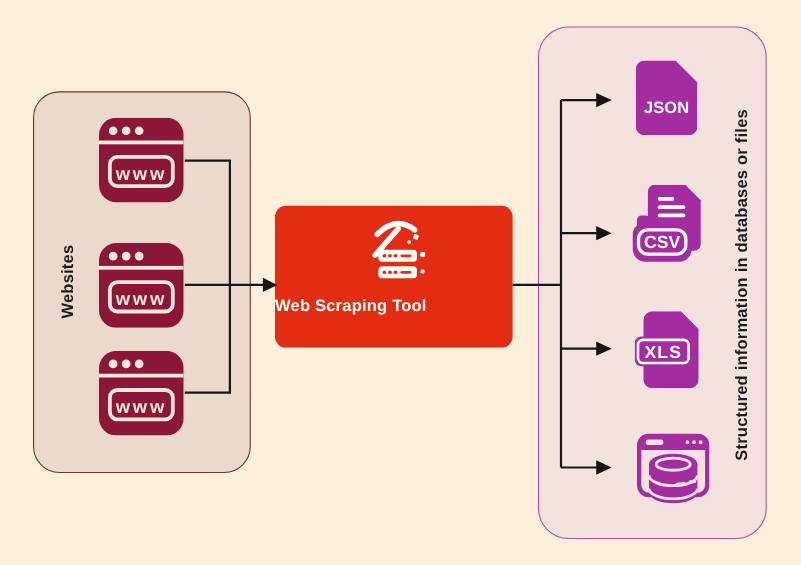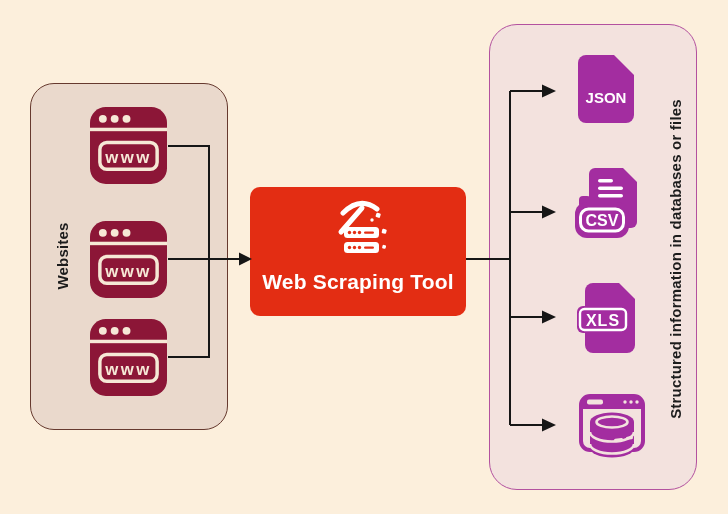--- a/index.html
+++ b/index.html
@@ -12,21 +12,21 @@
 
   .rot-label{position:absolute;white-space:nowrap;font-size:15px;font-weight:700;color:#1c1c1c;transform:translate(-50%,-50%) rotate(-90deg);letter-spacing:.2px;}
   .websites-label{left:62px;top:256px;}
   .outputs-label{left:675px;top:259px;}
 
   .browser-icon{position:absolute;left:90px;width:77px;height:77px;}
   .browser-1{top:107px;} .browser-2{top:221px;} .browser-3{top:319px;}
 
   .tool-box{position:absolute;left:250px;top:187px;width:216px;height:129px;background:#e32d13;border-radius:10px;}
   .tool-icon{position:absolute;left:79px;top:12px;width:58px;height:56px;}
-  .tool-label{position:absolute;left:0;right:0;top:83px;text-align:center;color:#ffffff;font-size:21px;font-weight:700;letter-spacing:.2px;}
+  .tool-label{position:absolute;left:0;right:0;top:83px;text-align:left;color:#ffffff;font-size:15px;font-weight:700;letter-spacing:.2px;}
 
   .out-icon{position:absolute;}
   .json-icon{left:578px;top:55px;width:56px;height:68px;}
   .csv-icon{left:575px;top:168px;width:66px;height:74px;}
   .xls-icon{left:577px;top:283px;width:62px;height:70px;}
   .db-icon{left:579px;top:394px;width:66px;height:72px;}
 
   .connectors{position:absolute;left:0;top:0;width:728px;height:514px;pointer-events:none;}
   svg{display:block;}
   svg text{font-family:"Liberation Sans", sans-serif;}

